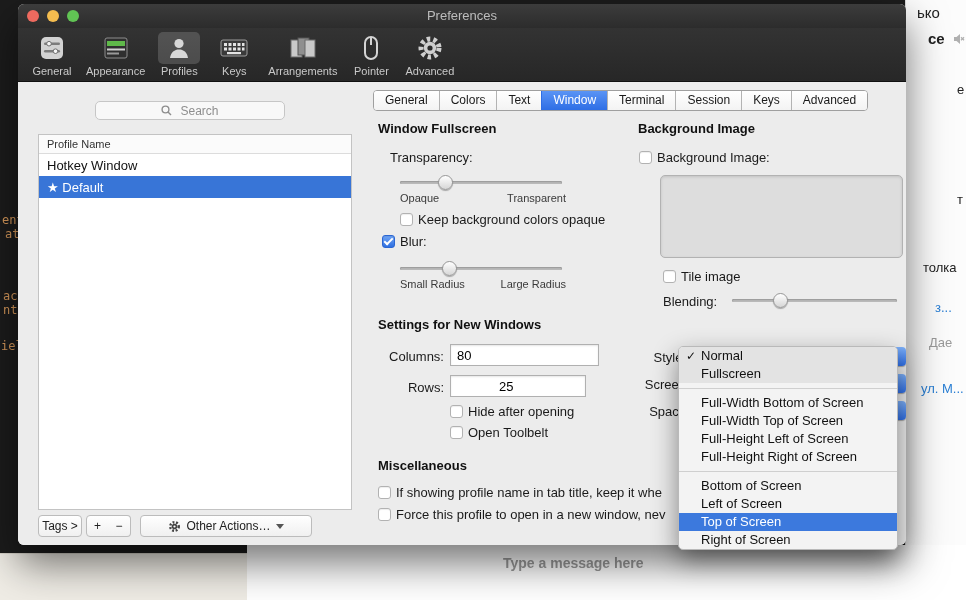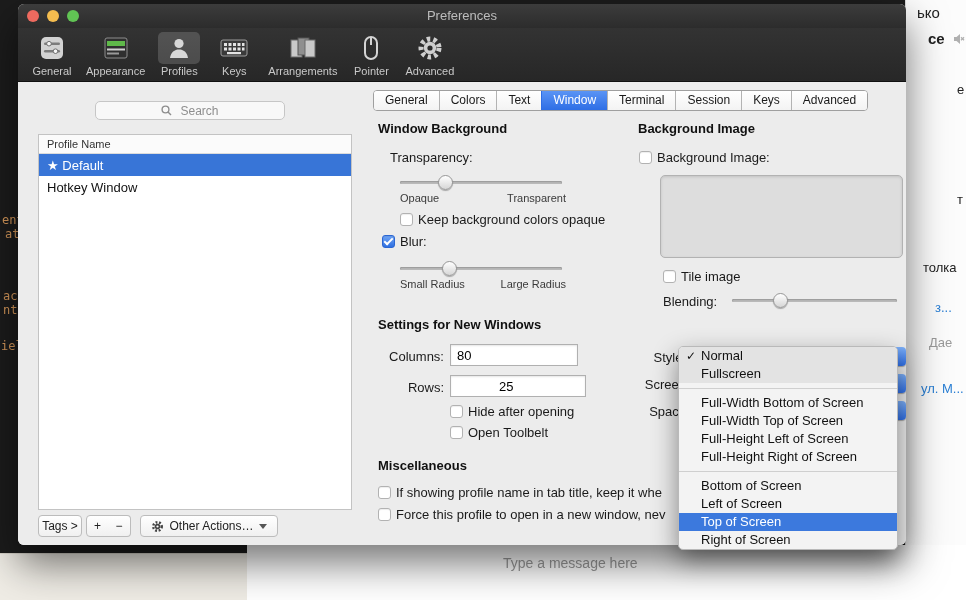--- a/index.html
+++ b/index.html
@@ -5,21 +5,21 @@
   * { margin:0; padding:0; box-sizing:border-box; }
   html,body { width:966px; height:600px; }
   body { font-family:"Liberation Sans","DejaVu Sans",sans-serif; background:#191919; overflow:hidden; }
   .stage { position:relative; width:966px; height:600px; background:#1c1c1c; overflow:hidden; }
 
   
   .right-strip { position:absolute; left:905px; top:0; width:61px; height:600px; background:#fcfcfc; border-left:1px solid #dcdcdc; z-index:1; }
   .frag { position:absolute; font-size:13px; color:#222; white-space:nowrap; }
   .bottom-white { position:absolute; left:247px; top:545px; width:719px; height:55px; background:#ffffff; z-index:1; }
   .bottom-warm { position:absolute; left:0; top:553px; width:247px; height:47px; background:#efece5; border-top:1px solid #d8d4cb; z-index:1; }
-  .msg-ph { position:absolute; left:503px; top:555px; font-size:14px; color:#9a9a9a; z-index:2; }
+  .msg-ph { position:absolute; left:503px; top:555px; font-size:14px; color:#9a9a9a; z-index:2;font-weight:bold; }
   .code-frag { position:absolute; font-family:"DejaVu Sans Mono","Liberation Mono",monospace; font-size:12px; color:#d7995b; z-index:0; white-space:nowrap; }
 
   
   .pref-window { position:absolute; left:18px; top:4px; width:888px; height:541px; border-radius:6px;
                  background:#ececec; box-shadow:0 18px 40px rgba(0,0,0,.55); overflow:hidden; z-index:10; }
   .titlebar { position:absolute; left:0; top:0; right:0; height:24px; background:linear-gradient(#3c3c3c,#2c2c2c); }
   .title { position:absolute; left:0; right:0; top:0; height:24px; line-height:24px; text-align:center; font-size:13px; color:#bcbcbc; }
   .lights { position:absolute; left:9px; top:6px; display:flex; gap:8px; }
   .light { width:12px; height:12px; border-radius:50%; display:block; }
   .light.red { background:#ee6a5f; } .light.yellow { background:#f5bd4f; } .light.green { background:#61c454; }
@@ -232,28 +232,28 @@
         <svg width="11" height="11" viewBox="0 0 11 11">
             <circle cx="4.5" cy="4.5" r="3.4" fill="none" stroke="#8e8e8e" stroke-width="1.4"></circle>
             <line x1="7" y1="7" x2="10" y2="10" stroke="#8e8e8e" stroke-width="1.4"></line>
           </svg>
       </span>
       <span class="search-ph">Search</span>
     </div>
 
     <div class="profile-table">
       <div class="pt-header">Profile Name</div>
+      <div class="pt-row">Hotkey Window</div>
       <div class="pt-row selected">★ Default</div>
-      <div class="pt-row">Hotkey Window</div>
     </div>
 
     <div class="sb-btn" style="left:20px;top:511px;width:44px">Tags &gt;</div>
     <div class="sb-btn seg-left" style="left:68px;top:511px;width:23px">+</div>
     <div class="sb-btn seg-right" style="left:90px;top:511px;width:23px">−</div>
-    <div class="sb-btn" style="left:122px;top:511px;width:138px">
+    <div class="sb-btn" style="left:122px;top:511px;width:172px">
       <span style="display:flex">
         <svg width="13" height="13" viewBox="0 0 14 14">
             <circle cx="7" cy="7" r="4.6" fill="none" stroke="#444" stroke-width="2.6" stroke-dasharray="2 1.8"></circle>
             <circle cx="7" cy="7" r="3" fill="#444"></circle>
             <circle cx="7" cy="7" r="1.2" fill="#fff"></circle>
           </svg>
       </span>
       <span>Other Actions…</span>
       <span class="chev-down"></span>
     </div>
@@ -262,21 +262,21 @@
       <div class="tab">General</div>
       <div class="tab">Colors</div>
       <div class="tab">Text</div>
       <div class="tab active">Window</div>
       <div class="tab">Terminal</div>
       <div class="tab">Session</div>
       <div class="tab">Keys</div>
       <div class="tab">Advanced</div>
     </div>
 
-    <div class="heading" style="left:360px;top:117px">Window Background</div>
+    <div class="heading" style="left:360px;top:117px">Window Fullscreen</div>
     <div class="label" style="left:372px;top:146px">Transparency:</div>
     <div class="slider" style="left:382px;top:171px;width:162px">
       <span class="track"></span>
       <span class="knob" style="left:calc(28% - 7px)"></span>
     </div>
     <div class="slider-labels" style="left:382px;top:188px;width:166px">
       <span>Opaque</span>
       <span>Transparent</span>
     </div>
     <div class="cb" style="left:382px;top:208px">
@@ -291,21 +291,21 @@
       <span class="track"></span>
       <span class="knob" style="left:calc(30% - 7px)"></span>
     </div>
     <div class="slider-labels" style="left:382px;top:274px;width:166px">
       <span>Small Radius</span>
       <span>Large Radius</span>
     </div>
 
     <div class="heading" style="left:360px;top:313px">Settings for New Windows</div>
     <div class="label right" style="left:350px;top:345px;width:76px">Columns:</div>
-    <input class="text-input" style="left: 432px; top: 340px; width: 128px; height: 22px;" value="80">
+    <input class="text-input" style="left: 432px; top: 340px; width: 149px; height: 22px;" value="80">
     <div class="label right" style="left:350px;top:376px;width:76px">Rows:</div>
     <input class="text-input" style="left: 432px; top: 371px; width: 136px; height: 22px; padding-left: 48px;" value="25">
     <div class="cb" style="left:432px;top:400px">
       <span class="box"></span>
       <span>Hide after opening</span>
     </div>
     <div class="cb" style="left:432px;top:421px">
       <span class="box"></span>
       <span>Open Toolbelt</span>
     </div>

